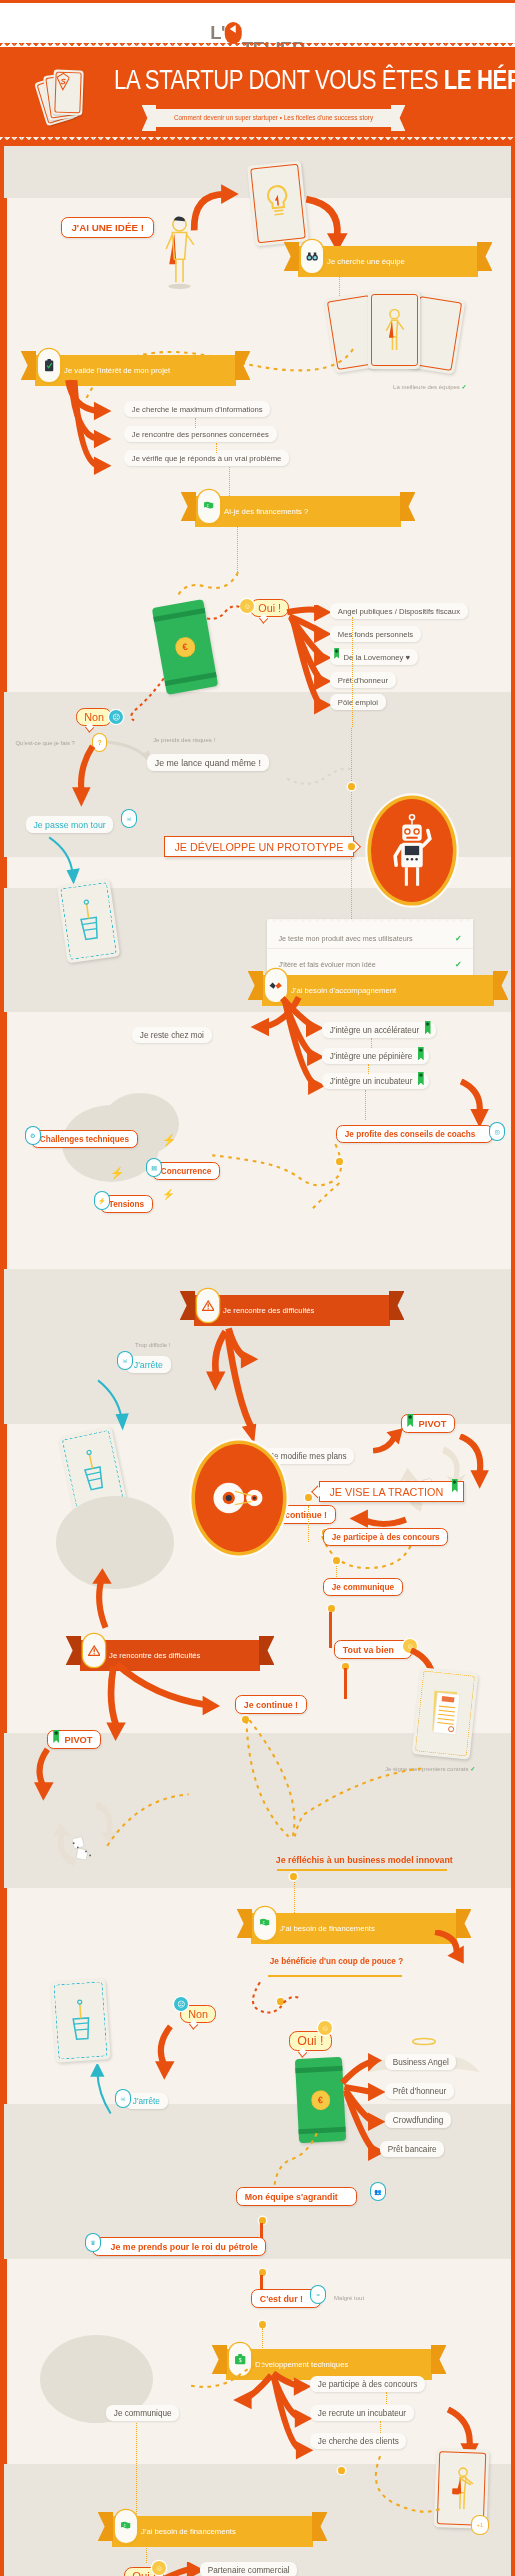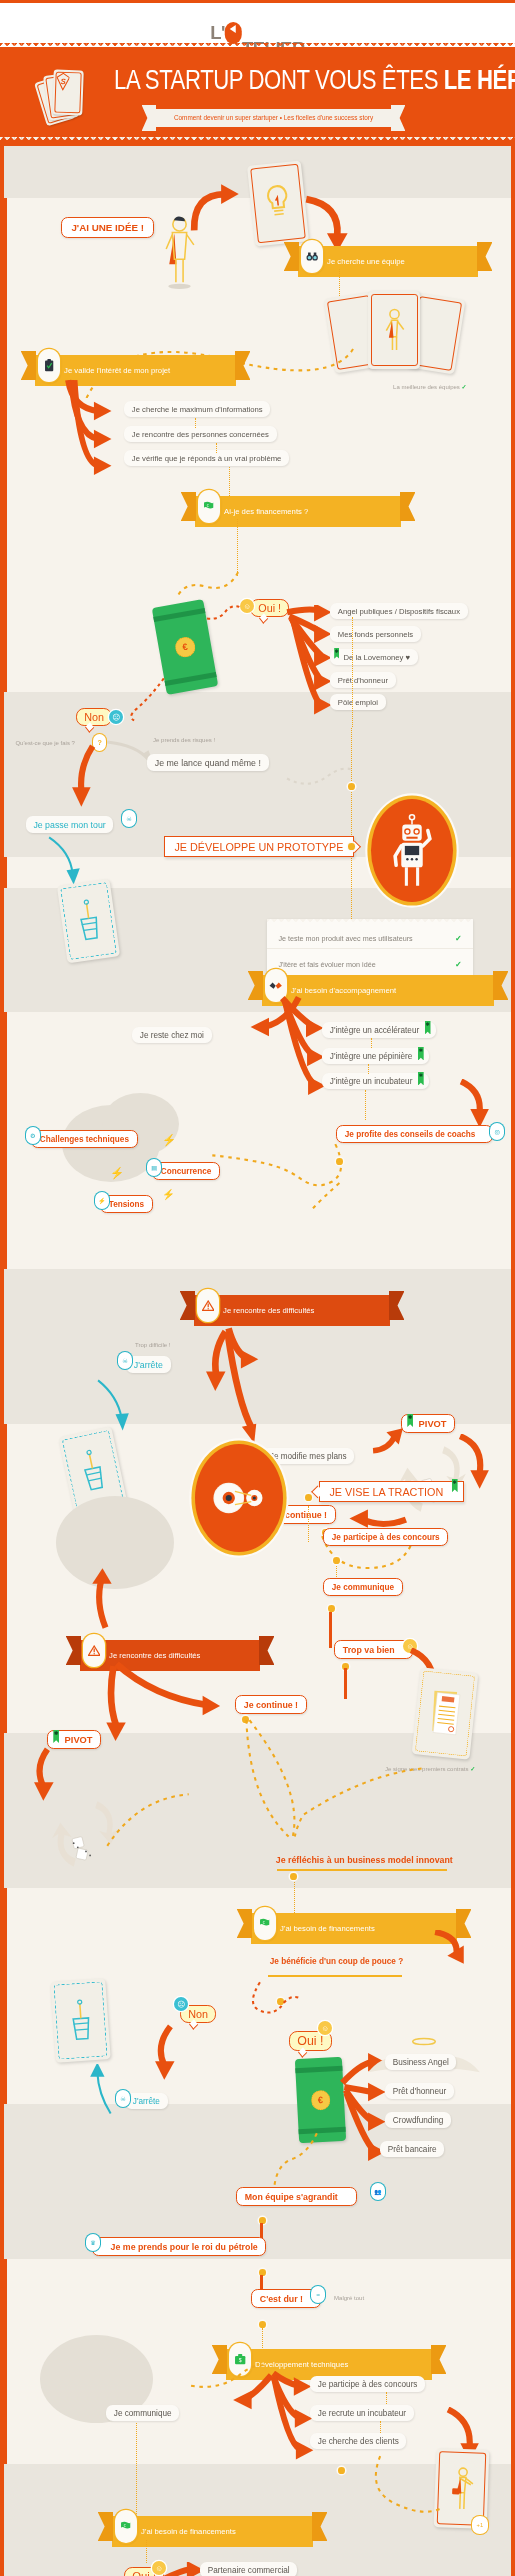--- a/index.html
+++ b/index.html
@@ -702,21 +702,21 @@
     <g transform="translate(40,76)">
       <rect x="0" y="10" width="20" height="20" rx="3" fill="#fff" stroke="#C9C2B6" transform="rotate(-14)"></rect>
       <rect x="20" y="24" width="20" height="20" rx="3" fill="#fff" stroke="#C9C2B6" transform="rotate(12)"></rect>
       <circle cx="6" cy="18" r="1.7" fill="#555"></circle>
         <circle cx="14" cy="26" r="1.7" fill="#555"></circle>
       <circle cx="30" cy="34" r="1.7" fill="#555"></circle>
         <circle cx="38" cy="42" r="1.7" fill="#555"></circle>
     </g>
   </svg>
 
-  <div class="bub out" style="left:330px;top:1494px;font-size:8.8px;padding-right:17.5px;">Trop va bien</div>
+  <div class="bub out" style="left:330px;top:1494px;font-size:8.8px;padding-right:17.5px;">Tout va bien</div>
   <div class="emoji-badge" style="left:399px;top:1493px;">☺</div>
   <div class="dot" style="left:338px;top:1517px;"></div>
   <div class="solidline" style="left:340px;top:1522px;width:3.1px;height:31px;"></div>
   <svg class="arw" style="left:404px;top:1502px;" width="41" height="67" viewBox="0 0 80 130">
     <path d="M6 4 Q54 24 50 82" stroke="#E8500F" stroke-width="12" fill="none"></path>
     <path d="M32 76 L50 112 L68 76 Z" fill="#E8500F"></path>
   </svg>
 
   <div class="pcard" style="left:412px;top:1524px;width:58px;height:87px;transform:rotate(6deg);">
     <i style="border:1px dotted #F4B223;">

